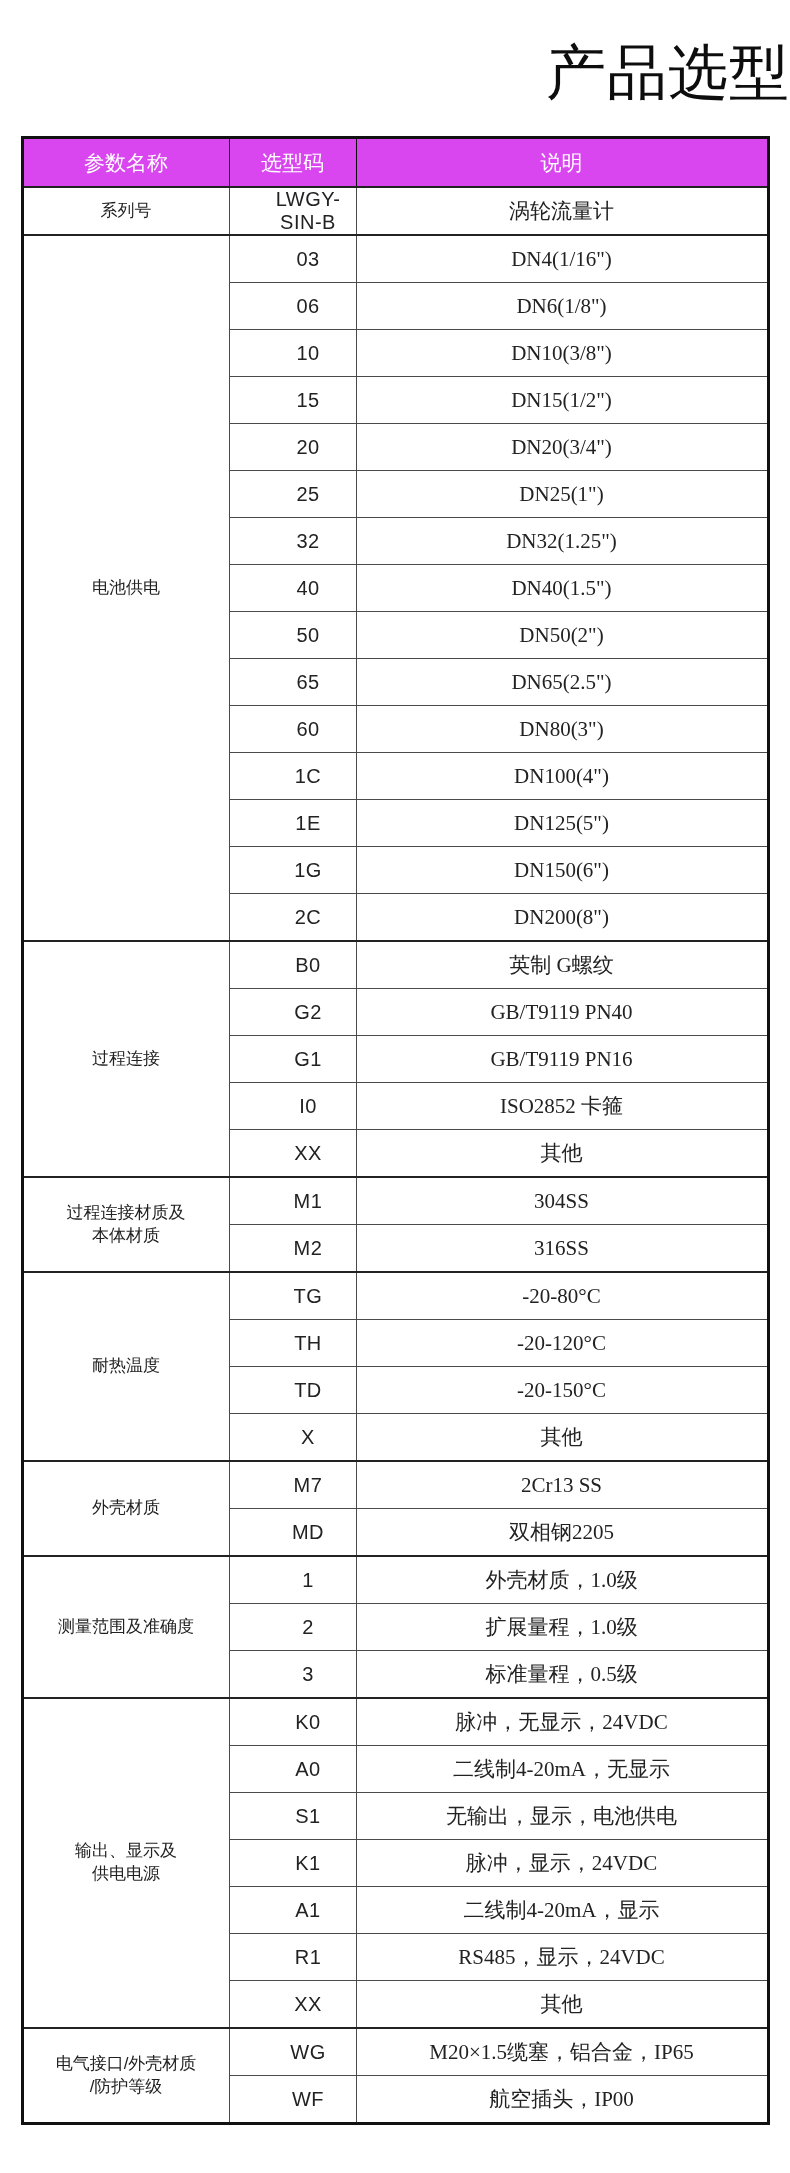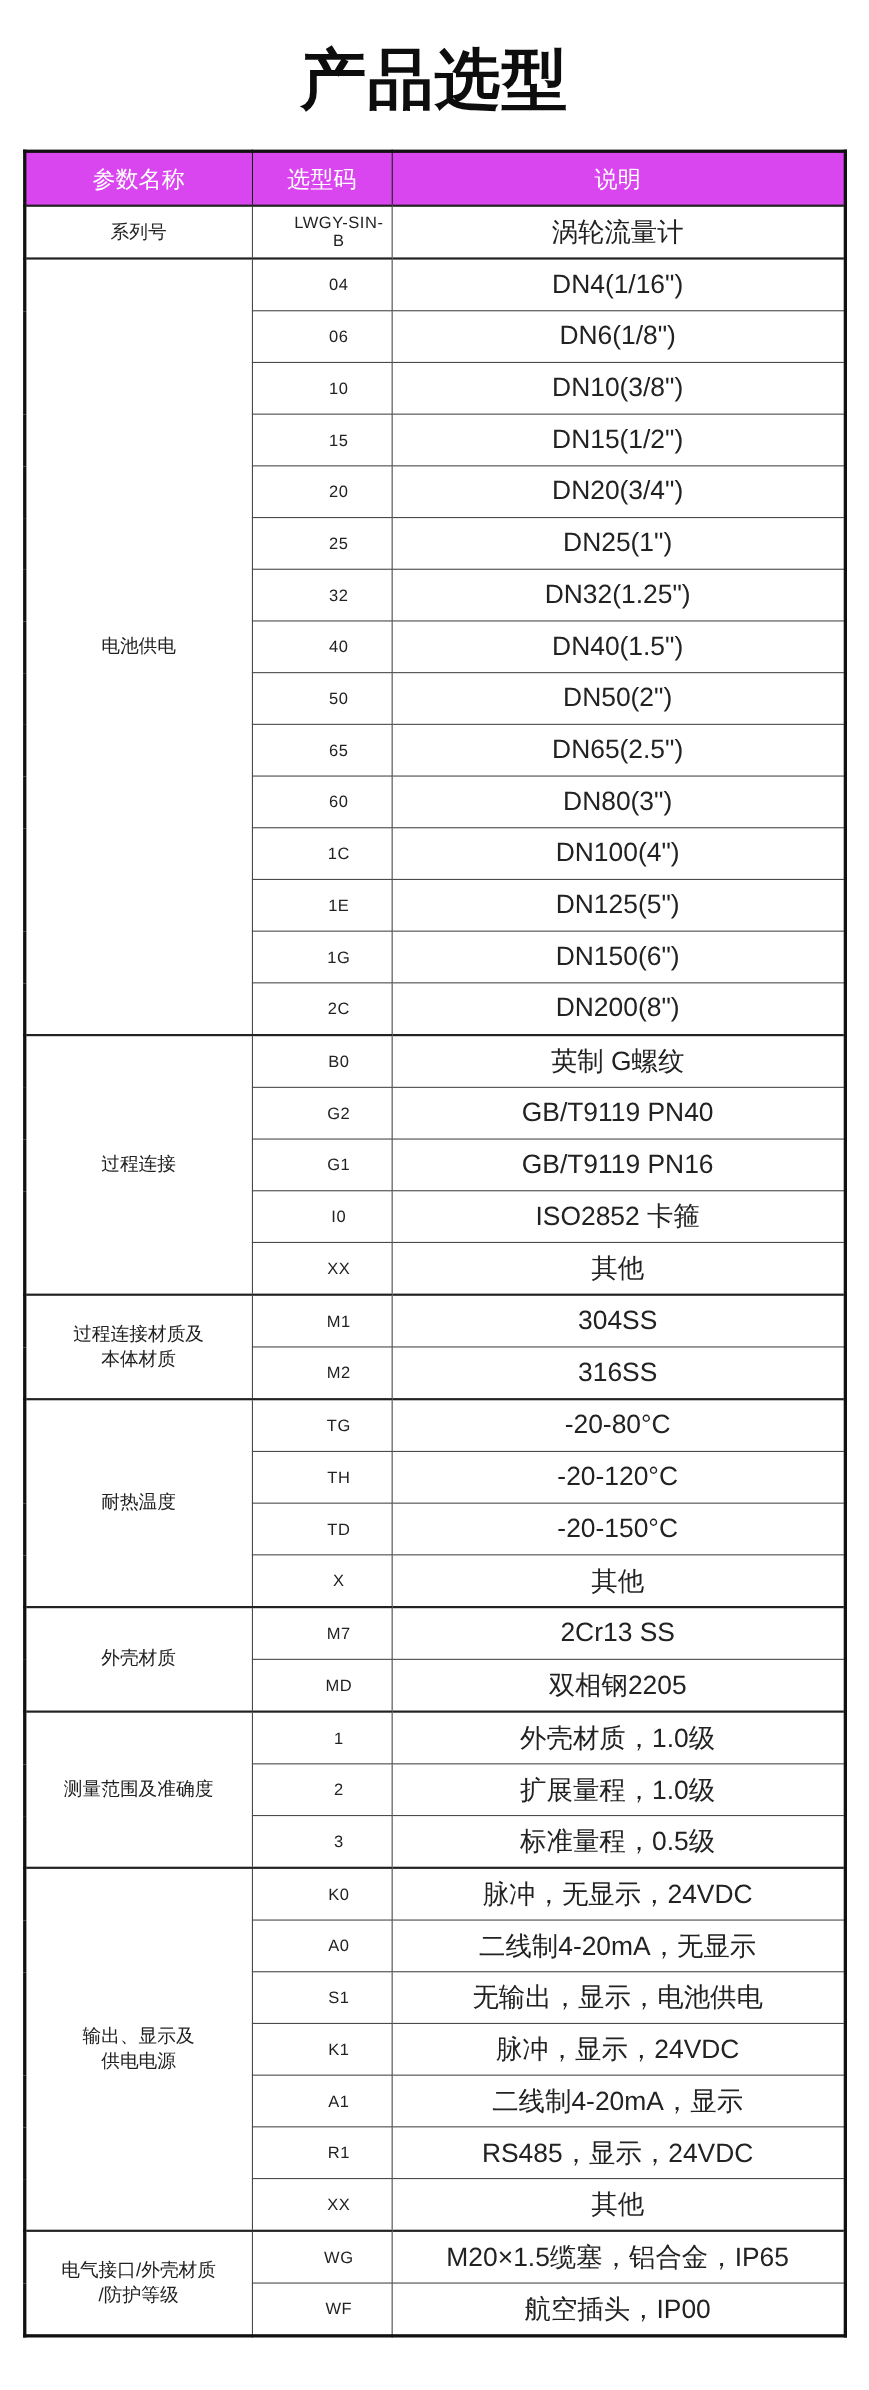--- a/index.html
+++ b/index.html
@@ -11,24 +11,24 @@
   .page {
     position: relative;
     width: 790px;
     height: 2173px;
     background: #ffffff;
     overflow: hidden;
   }
   .page-title {
     margin: 0;
     padding-top: 40px;
-    text-align: center;
+    text-align: right;
     font-size: 60px;
     line-height: 1.1;
-    font-weight: 700;
+    font-weight: 400;
     letter-spacing: 1px;
     color: #0d0d0d;
   }
   table.sel-table {
     width: 746px;
     margin: 30px auto 0 auto;
     border-collapse: collapse;
     table-layout: fixed;
     border: 3px solid #111111;
   }
@@ -55,26 +55,27 @@
   }
   table.sel-table tr.group-first td {
     border-top: 2px solid #222222;
   }
   table.sel-table td.param-cell {
     white-space: pre-line;
     line-height: 1.35;
     font-size: 17px;
   }
   table.sel-table td.code-cell {
-    font-size: 15px;
+    font-size: 20px;
     letter-spacing: 0.5px;
     padding-left: 35px;
   }
   table.sel-table td.desc-cell {
-    font-size: 24px;
+    font-size: 21px;
+    font-family: Liberation Serif, serif;
   }
 </style>
 </head>
 <body>
 
 <div class="page">
 
   <h1 class="page-title">产品选型</h1>
 
   <table class="sel-table">
@@ -91,21 +92,21 @@
       </tr>
     </thead>
     <tbody>
         <tr class="group-first">
           <td class="param-cell" rowspan="1">系列号</td>
           <td class="code-cell">LWGY-SIN-B</td>
           <td class="desc-cell">涡轮流量计</td>
         </tr>
         <tr class="group-first">
           <td class="param-cell" rowspan="15">电池供电</td>
-          <td class="code-cell">04</td>
+          <td class="code-cell">03</td>
           <td class="desc-cell">DN4(1/16")</td>
         </tr>
         <tr>
           <td class="code-cell">06</td>
           <td class="desc-cell">DN6(1/8")</td>
         </tr>
         <tr>
           <td class="code-cell">10</td>
           <td class="desc-cell">DN10(3/8")</td>
         </tr>

